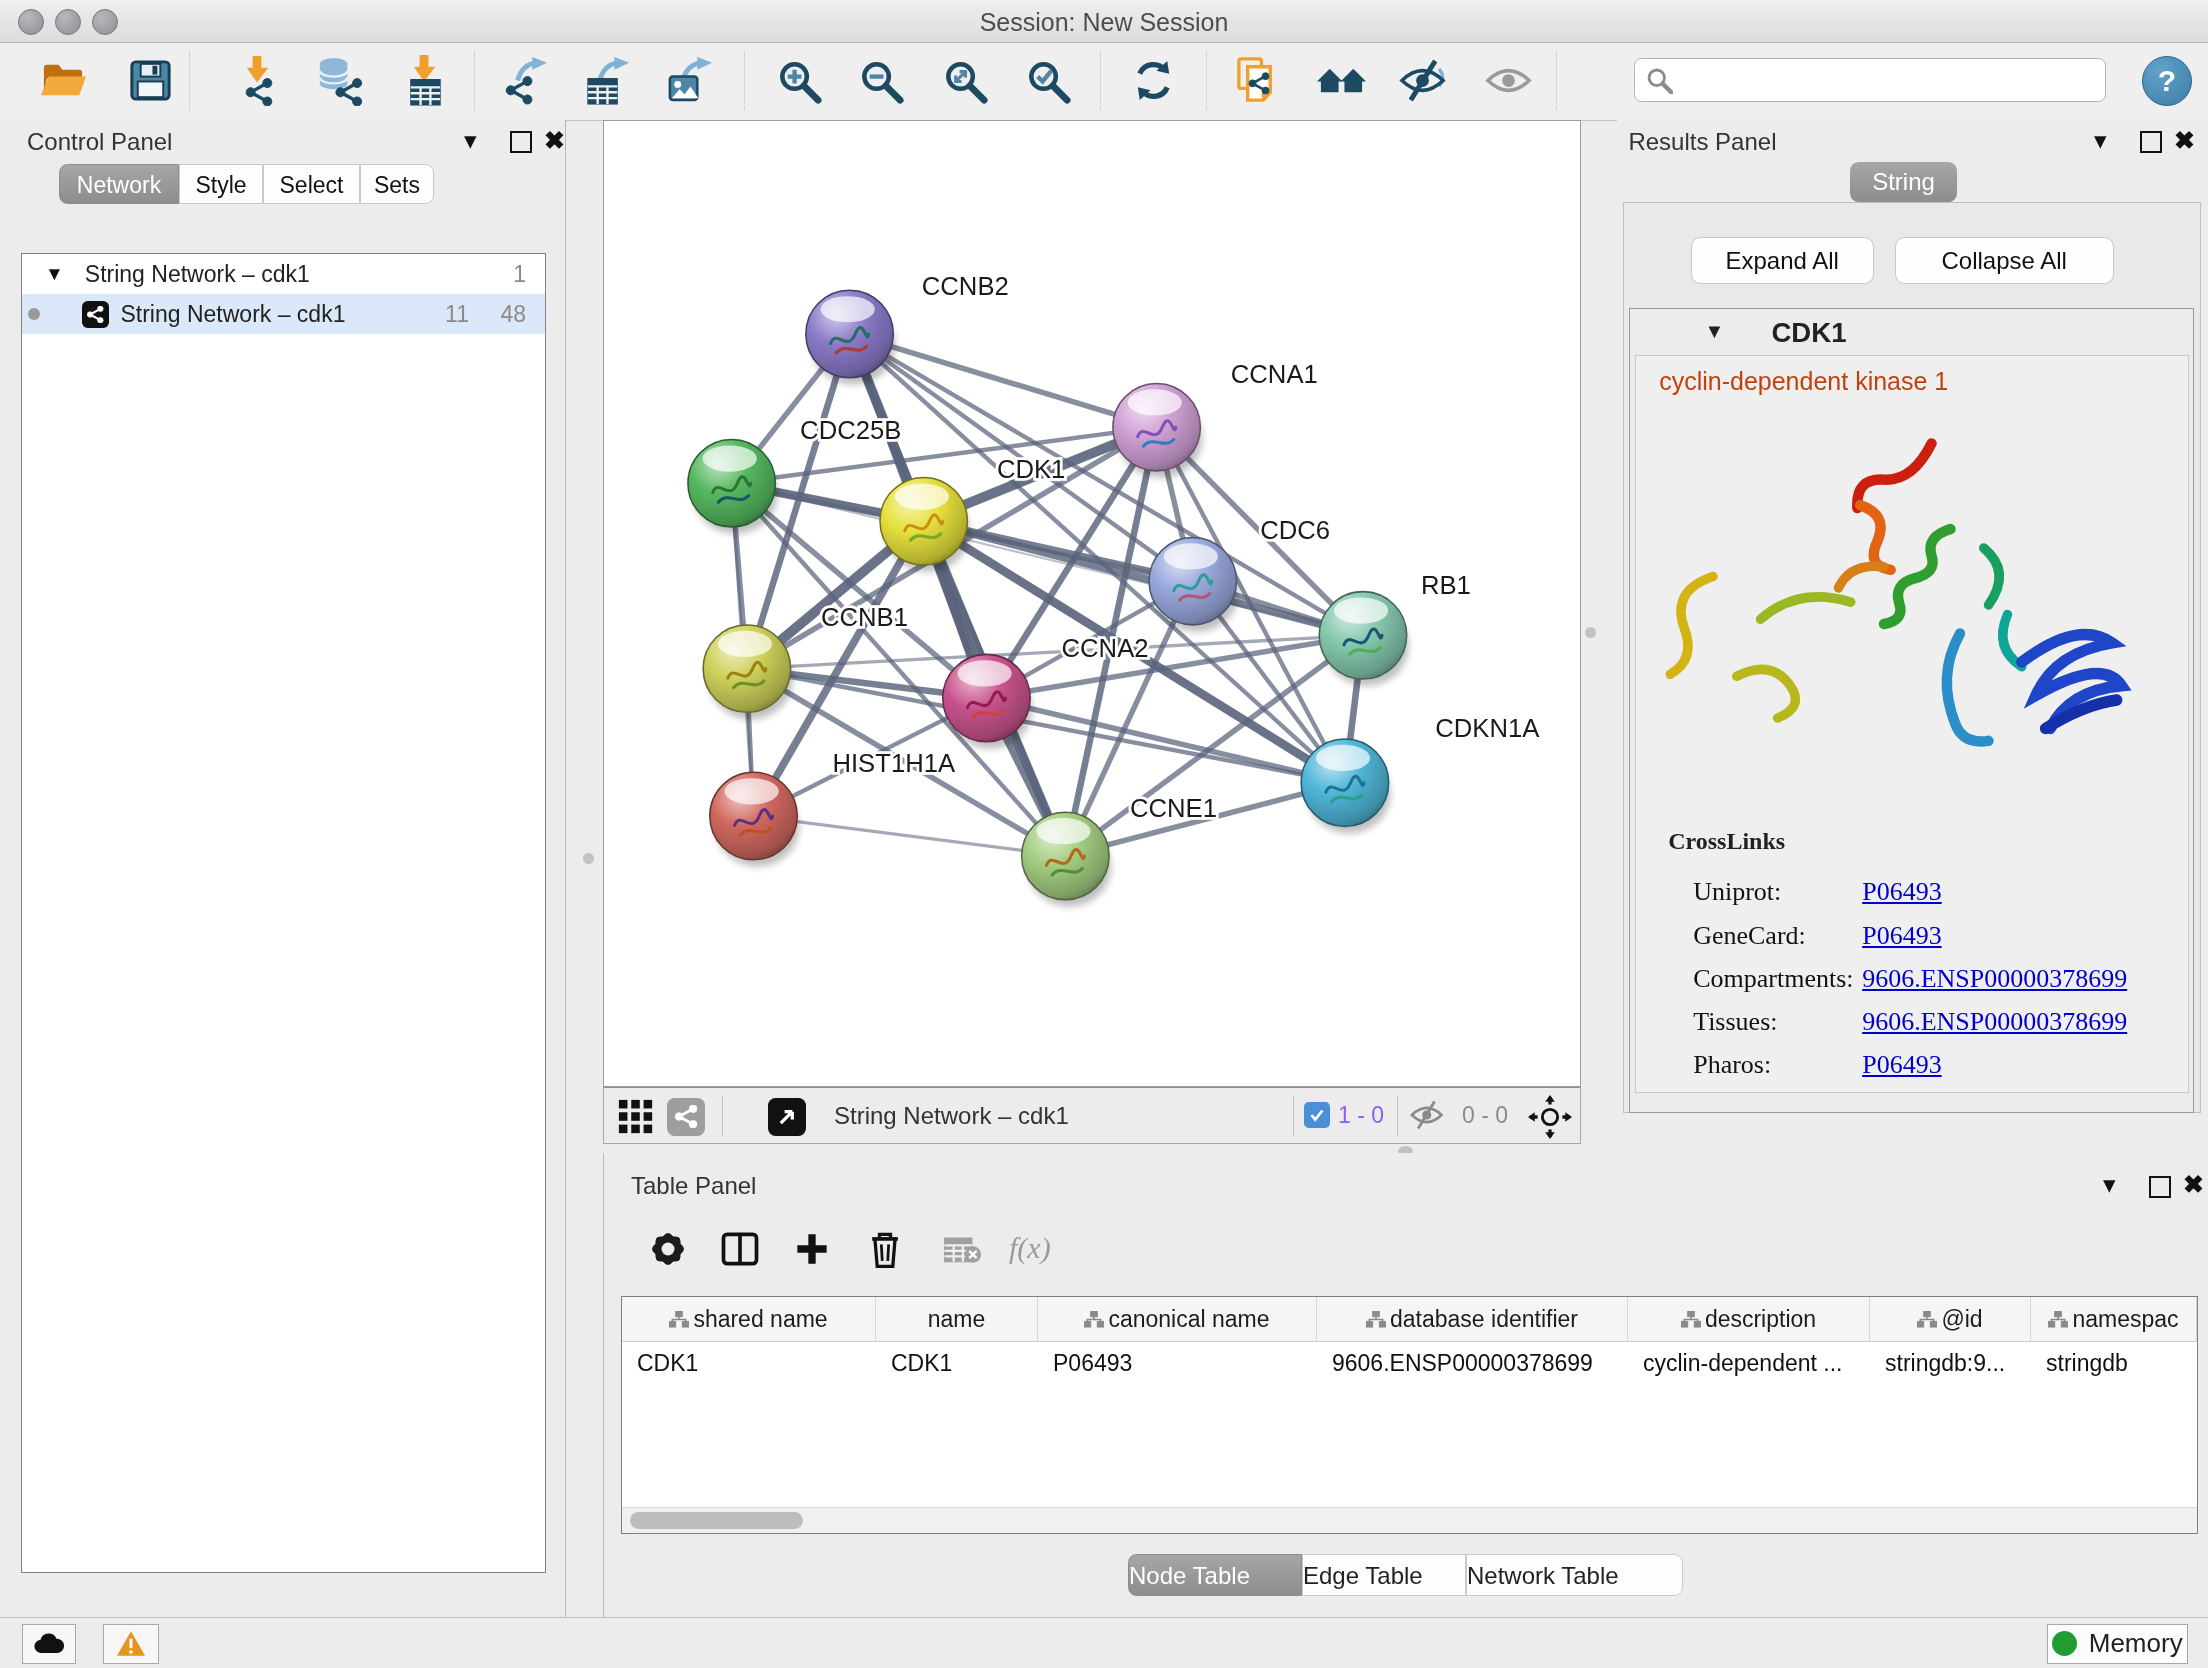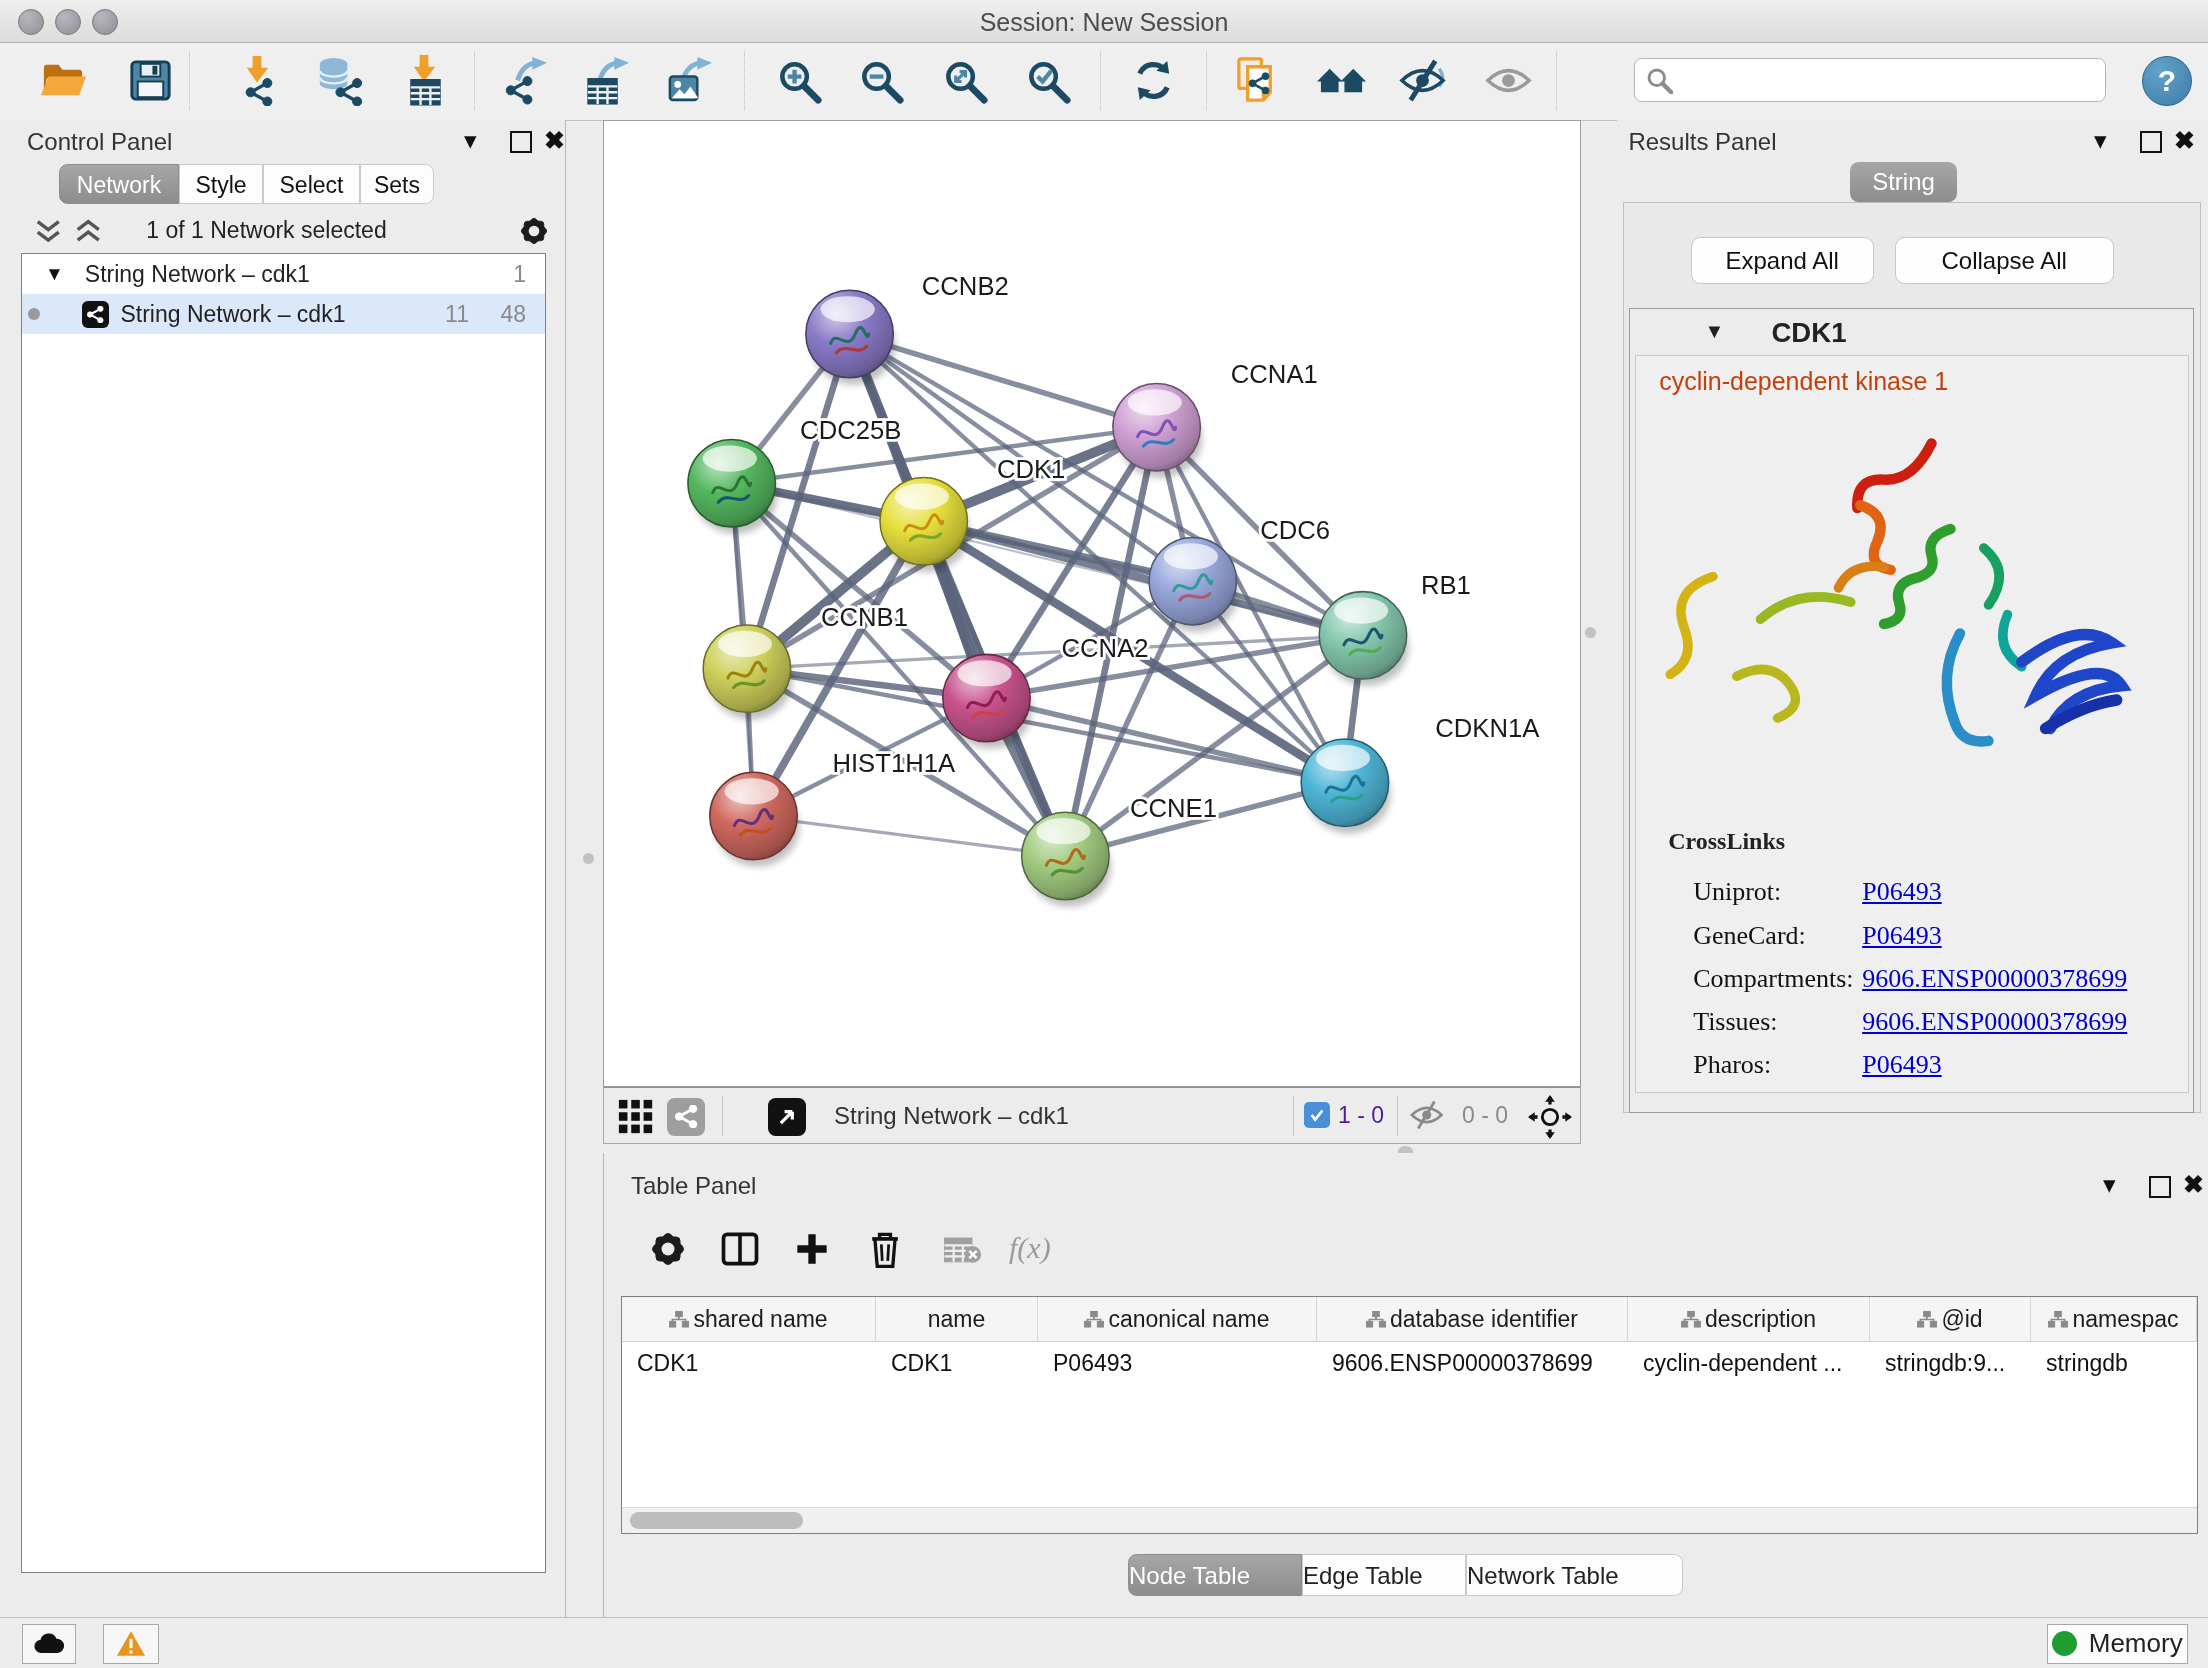--- a/index.html
+++ b/index.html
@@ -301,34 +301,20 @@
     <span class="winbtn" style="position:absolute;left:464px;top:7.6px">▾</span>
     <span class="float-sq" style="position:absolute;left:510px;top:11.4px"></span>
     <span class="winbtn" style="position:absolute;left:544px;top:7.6px;font-weight:bold">✖</span>
 
     <div class="cp-tab active" style="left:59px;width:120px;border-radius:8.6px 0 0 8.6px;">Network</div>
     <div class="cp-tab" style="left:179px;width:84px;">Style</div>
     <div class="cp-tab" style="left:263px;width:97px;">Select</div>
     <div class="cp-tab" style="left:360px;width:74px;border-radius:0 8.6px 8.6px 0;">Sets</div>
     <style>.cp-tab{top:44px;}</style>
 
-    <div style="position:absolute;left:0;top:91px;width:565px;height:42px;">
-      <svg style="position:absolute;left:34px;top:7.6px" width="28.5" height="25" viewBox="0 0 20 19">
-        <path d="M2 2 l8 6 8-6 M2 10 l8 6 8-6" stroke="#555" stroke-width="2.6" fill="none"></path>
-        </svg>
-      <svg style="position:absolute;left:74px;top:7.6px" width="28.5" height="25" viewBox="0 0 20 19">
-        <path d="M2 8 l8-6 8 6 M2 16 l8-6 8 6" stroke="#555" stroke-width="2.6" fill="none"></path>
-        </svg>
-      <div style="position:absolute;left:0;top:5.7px;width:533px;text-align:center;font-size:23px;color:#222">1 of 1 Network selected</div>
-      <svg style="position:absolute;left:516px;top:1.9px" width="36" height="36" viewBox="0 0 44 44">
-        <g fill="#1c1c1c" stroke="#1c1c1c">
-            <use href="#sym-gear"></use>
-          </g>
-        </svg>
-    </div>
 
     <div class="tree-box">
       <div class="tree-row">
         <span style="margin-left:23px;font-size:19px;color:#111">▼</span>
         <span style="margin-left:21px">String Network – cdk1</span>
         <span class="num" style="position:absolute;right:19px">1</span>
       </div>
       <div class="tree-row sel">
         <span style="margin-left:5.7px;width:12.4px;height:12.4px;border-radius:50%;background:#9a9a9a;display:inline-block"></span>
         <span style="margin-left:42px;width:27px;height:27px;background:#111;border-radius:5.7px;display:inline-flex;align-items:center;justify-content:center">
@@ -610,21 +596,21 @@
           <path d="M5 19 L17 7 M17 7 h-8 M17 7 v8" stroke="#fff" stroke-width="3.4" fill="none"></path>
         </svg>
       </span>
     <span style="position:absolute;left:230px;top:14.3px;font-size:24px;color:#333">String Network – cdk1</span>
     <div class="vb-sep" style="left:689px"></div>
     <span style="position:absolute;left:700px;top:14.3px;width:26px;height:26px;background:#4a90d9;border-radius:4.8px;display:inline-flex;align-items:center;justify-content:center">
       <svg width="18" height="18" viewBox="0 0 20 20">
           <path d="M4 10 l4 5 8-10" stroke="#fff" stroke-width="3" fill="none"></path>
         </svg>
       </span>
-    <span style="position:absolute;left:734px;top:14.3px;font-size:23px;color:#4c1d95">1 - 0</span>
+    <span style="position:absolute;left:734px;top:14.3px;font-size:23px;color:#8b5cf6">1 - 0</span>
     <div class="vb-sep" style="left:793px"></div>
     <svg style="position:absolute;left:805px;top:12.4px" width="34" height="30" viewBox="0 0 48 42">
       <g stroke="#8a8a8a" fill="#8a8a8a">
           <use href="#sym-eye" x="2" y="6"></use>
         </g>
         <path d="M36 2 L13 40" stroke="#8a8a8a" stroke-width="4"></path>
       </svg>
     <span style="position:absolute;left:858px;top:14.3px;font-size:23px;color:#8a8a8a">0 - 0</span>
     <svg style="position:absolute;left:924px;top:6.7px" width="44" height="44" viewBox="0 0 46 46">
       <circle cx="23" cy="23" r="8" stroke="#111" stroke-width="3" fill="none"></circle>

